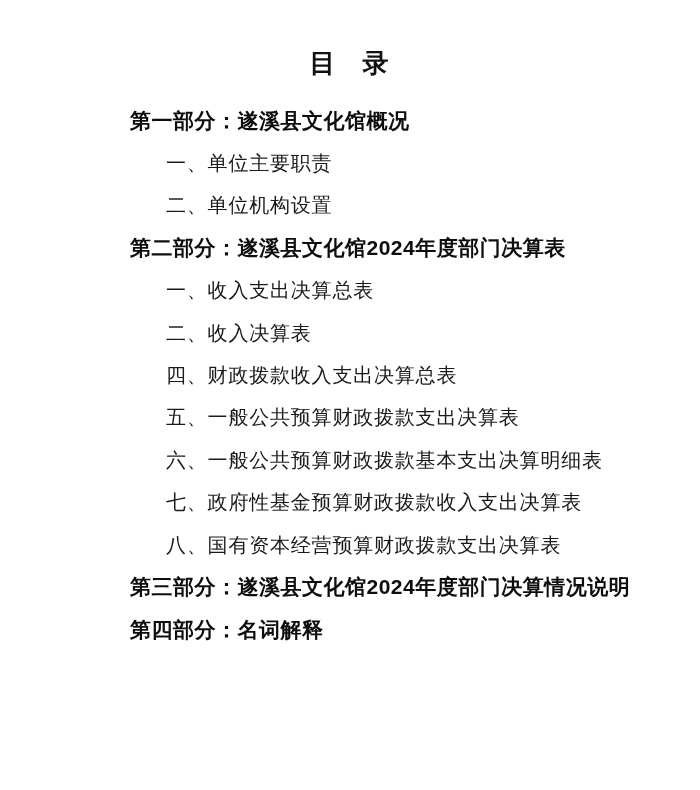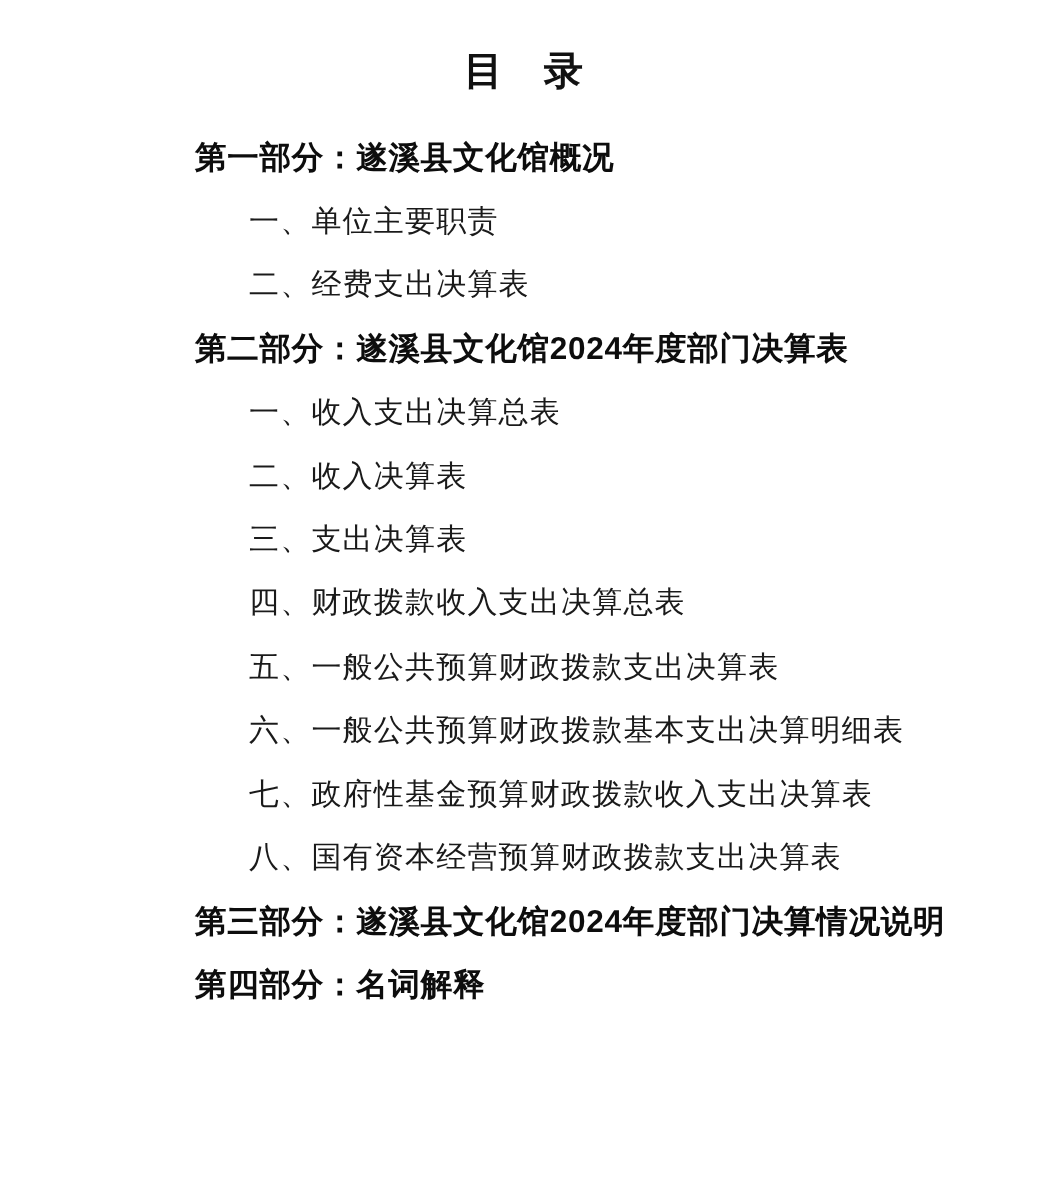--- a/index.html
+++ b/index.html
@@ -14,21 +14,21 @@
     color: #151515;
     overflow: hidden;
   }
   .page {
     width: 700px;
     height: 790px;
     background: #ffffff;
     box-sizing: border-box;
   }
   .toc-title {
-    padding-top: 30px;
+    padding-top: 46px;
     height: 34px;
     text-align: center;
     font-size: 26px;
     font-weight: bold;
     letter-spacing: 2px;
     word-spacing: 16px;
     color: #111111;
   }
   .toc-lines {
     margin-top: 20px;
@@ -58,25 +58,24 @@
 </head>
 <body>
 
 <div class="page">
 
   <div class="toc-title">目 录</div>
 
   <div class="toc-lines">
     <div class="toc-line toc-heading">第一部分：遂溪县文化馆概况</div>
     <div class="toc-line toc-item">一、单位主要职责</div>
-    <div class="toc-line toc-item">二、经费支出决算表</div>
+    <div class="toc-line toc-item">二、单位机构设置</div>
     <div class="toc-line toc-heading">第二部分：遂溪县文化馆2024年度部门决算表</div>
     <div class="toc-line toc-item">一、收入支出决算总表</div>
     <div class="toc-line toc-item">二、收入决算表</div>
-    <div class="toc-line toc-item">三、支出决算表</div>
     <div class="toc-line toc-item">四、财政拨款收入支出决算总表</div>
     <div class="toc-line toc-item">五、一般公共预算财政拨款支出决算表</div>
     <div class="toc-line toc-item">六、一般公共预算财政拨款基本支出决算明细表</div>
     <div class="toc-line toc-item">七、政府性基金预算财政拨款收入支出决算表</div>
     <div class="toc-line toc-item">八、国有资本经营预算财政拨款支出决算表</div>
     <div class="toc-line toc-heading">第三部分：遂溪县文化馆2024年度部门决算情况说明</div>
     <div class="toc-line toc-heading">第四部分：名词解释</div>
   </div>
 
 </div>

